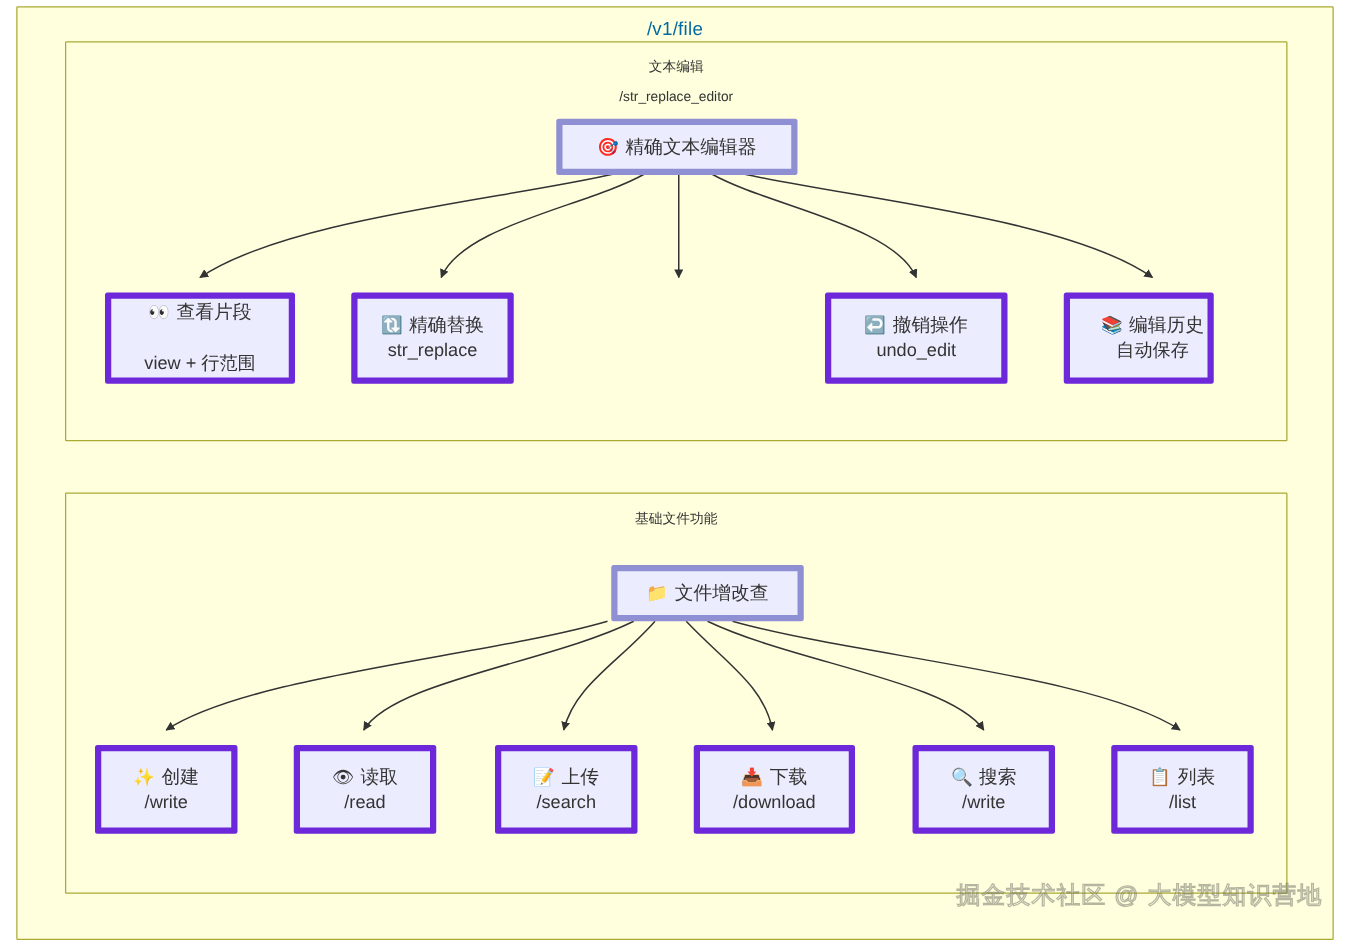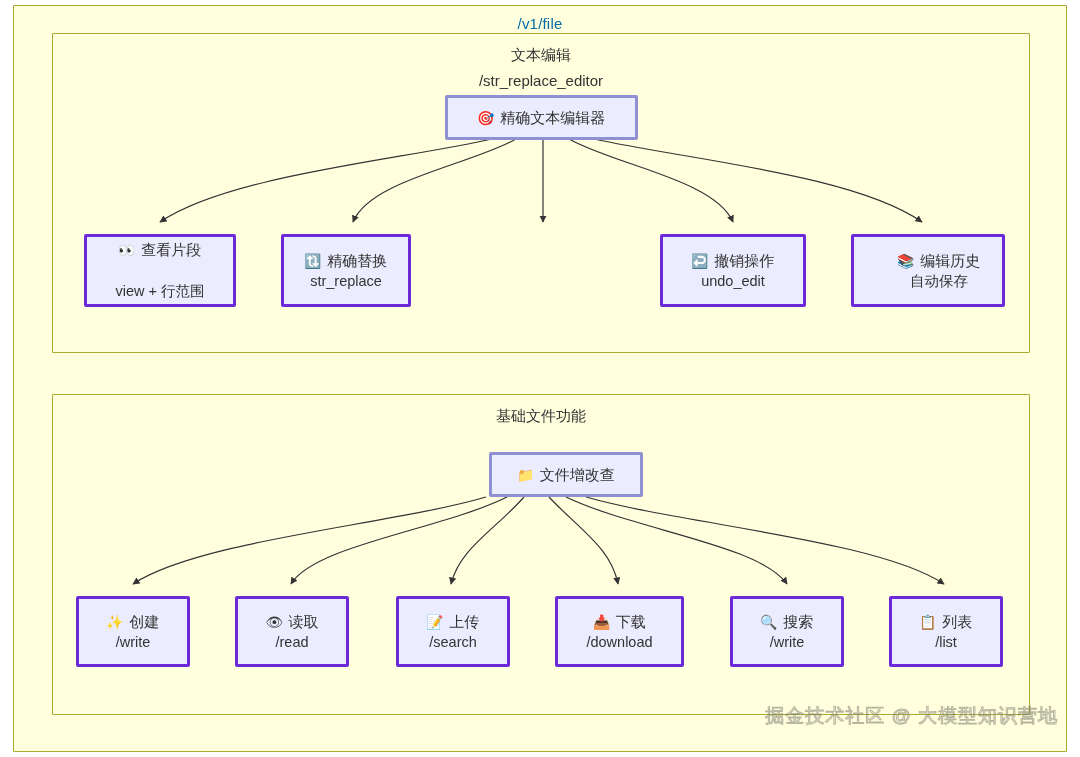--- a/index.html
+++ b/index.html
@@ -50,32 +50,32 @@
     border: 1px solid #aaaa33;
     border-radius: 1px;
   }
   #sub-editor { left: 52px;  top: 33px;  width: 978px; height: 320px; }
   #sub-basic  { left: 52px;  top: 394px; width: 978px; height: 321px; }
 
   .inner-label {
     position: absolute;
     width: 100%;
     text-align: center;
-    font-size: 15px;
+    font-size: 11px;
     color: #333333;
   }
   .inner-label.l1 { top: 12px; }
   .inner-label.l2 { top: 38px; }
 
   
   .node {
     position: absolute;
     box-sizing: border-box;
     background: #ececff;
-    border: 3px solid #6d28d9;
+    border: 5px solid #6d28d9;
     border-radius: 2px;
     display: flex;
     flex-direction: column;
     align-items: center;
     justify-content: center;
     color: #333333;
     line-height: 1.42;
     text-align: right;
     padding: 2px 6px;
   }
@@ -181,21 +181,21 @@
   </div>
 
 
   <div class="node" style="left:660px; top:234px; width:146px; height:73px;">
     <span class="line line1">
       <span class="emoji">↩️</span><span>撤销操作</span>
     </span>
     <span class="line line2">undo_edit</span>
   </div>
 
-  <div class="node" style="left:851px; top:234px; width:154px; height:73px;padding-left:28px;">
+  <div class="node" style="left:851px; top:234px; width:120px; height:73px;padding-left:28px;">
     <span class="line line1">
       <span class="emoji">📚</span><span>编辑历史</span>
     </span>
     <span class="line line2">自动保存</span>
   </div>
 
   <div class="node root" style="left:458px; top:452px; width:154px; height:45px;margin-left:31px;">
     <span class="line line1">
       <span class="emoji">📁</span><span>文件增改查</span>
     </span>

